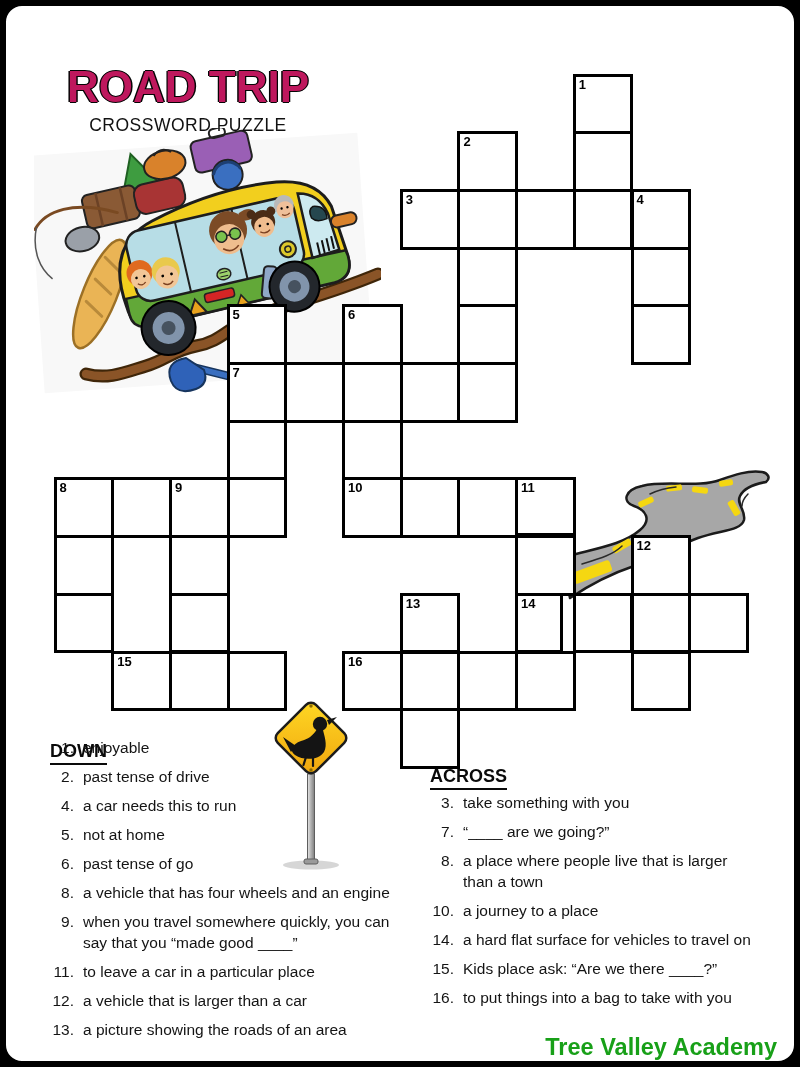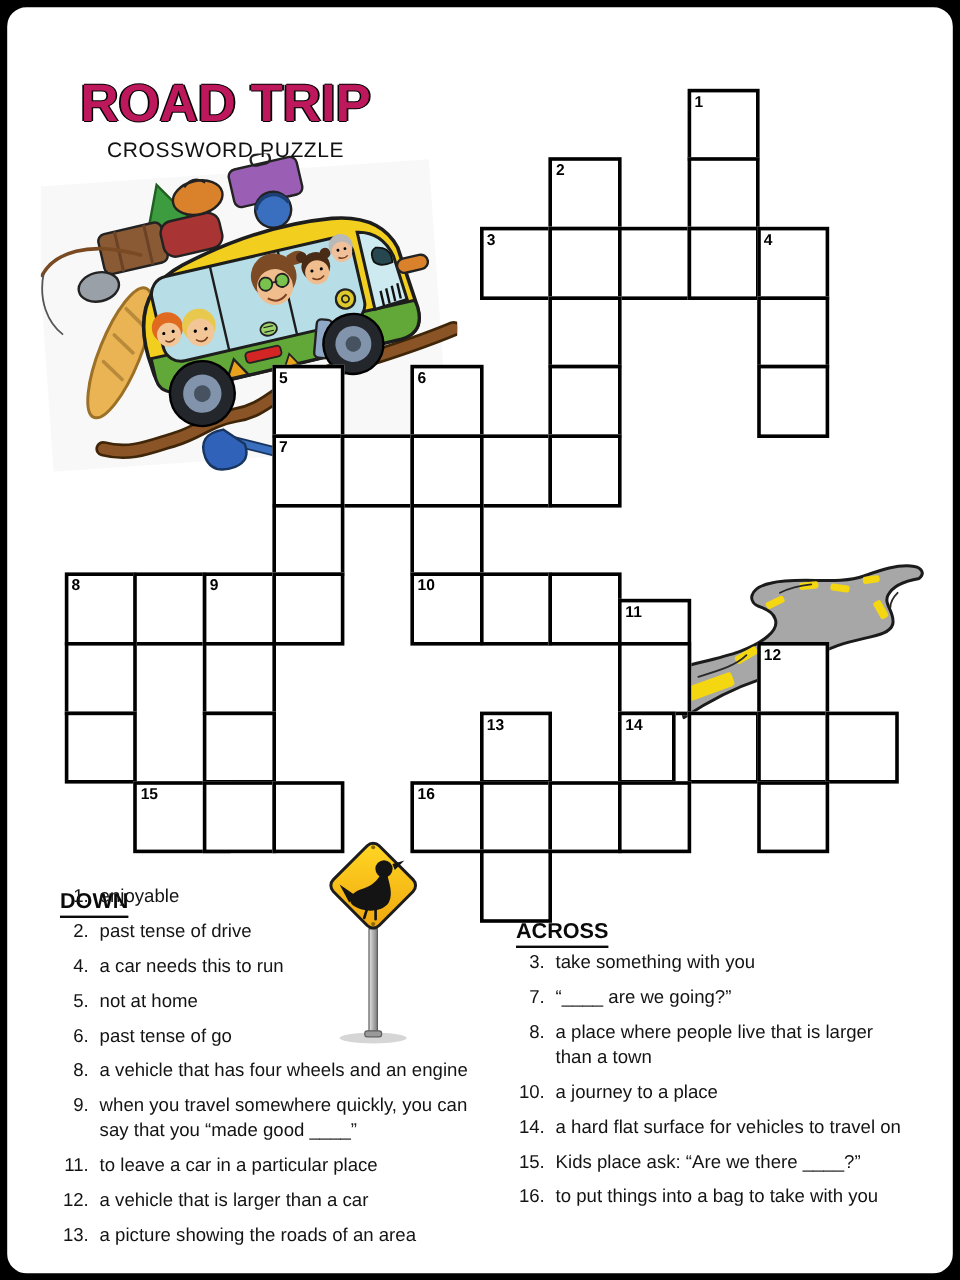--- a/index.html
+++ b/index.html
@@ -209,21 +209,21 @@
       <div class="cell" style="left: 105.2px; top: 471.4px; height: 60.7px; width: 60.7px; border-width: 3px; border-color: rgb(0, 0, 0);"></div>
       <div class="cell" style="left: 162.9px; top: 471.4px; height: 60.7px; width: 60.7px; border-width: 3px; border-color: rgb(0, 0, 0);">
         <span class="cell-num">9</span>
       </div>
       <div class="cell" style="left: 220.6px; top: 471.4px; height: 60.7px; width: 60.7px; border-width: 3px; border-color: rgb(0, 0, 0);"></div>
       <div class="cell" style="left: 336px; top: 471.4px; height: 60.7px; width: 60.7px; border-width: 3px; border-color: rgb(0, 0, 0);">
         <span class="cell-num">10</span>
       </div>
       <div class="cell" style="left: 393.7px; top: 471.4px; height: 60.7px; width: 60.7px; border-width: 3px; border-color: rgb(0, 0, 0);"></div>
       <div class="cell" style="left: 451.4px; top: 471.4px; height: 60.7px; width: 60.7px; border-width: 3px; border-color: rgb(0, 0, 0);"></div>
-      <div class="cell" style="left: 509.1px; top: 471.4px; height: 59px; width: 60.7px; border-width: 3px; border-color: rgb(0, 0, 0); margin-top: 22px;">
+      <div class="cell" style="left: 509.1px; top: 471.4px; height: 59px; width: 60.7px; border-width: 3px; border-color: rgb(0, 0, 0);">
         <span class="cell-num">11</span>
       </div>
       <div class="cell" style="left: 47.5px; top: 529.1px; height: 60.7px; width: 60.7px; border-width: 3px; border-color: rgb(0, 0, 0);"></div>
       <div class="cell" style="left: 162.9px; top: 529.1px; height: 60.7px; width: 60.7px; border-width: 3px; border-color: rgb(0, 0, 0);"></div>
       <div class="cell" style="left: 509.1px; top: 529.1px; height: 60.7px; width: 60.7px; border-width: 3px; border-color: rgb(0, 0, 0);"></div>
       <div class="cell" style="left: 624.5px; top: 529.1px; height: 60.7px; width: 60.7px; border-width: 3px; border-color: rgb(0, 0, 0);">
         <span class="cell-num">12</span>
       </div>
       <div class="cell" style="left: 47.5px; top: 586.8px; height: 60.7px; width: 60.7px; border-width: 3px; border-color: rgb(0, 0, 0);"></div>
       <div class="cell" style="left: 162.9px; top: 586.8px; height: 60.7px; width: 60.7px; border-width: 3px; border-color: rgb(0, 0, 0);"></div>
@@ -349,13 +349,14 @@
       <div class="clue">
         <span class="clue-num">15.</span>
         <span class="clue-text">Kids place ask: “Are we there ____?”</span>
       </div>
       <div class="clue">
         <span class="clue-num">16.</span>
         <span class="clue-text">to put things into a bag to take with you</span>
       </div>
     </div>
 
+  <div id="brand">Tree Valley Academy</div>
 </div>
 
 </body></html>

